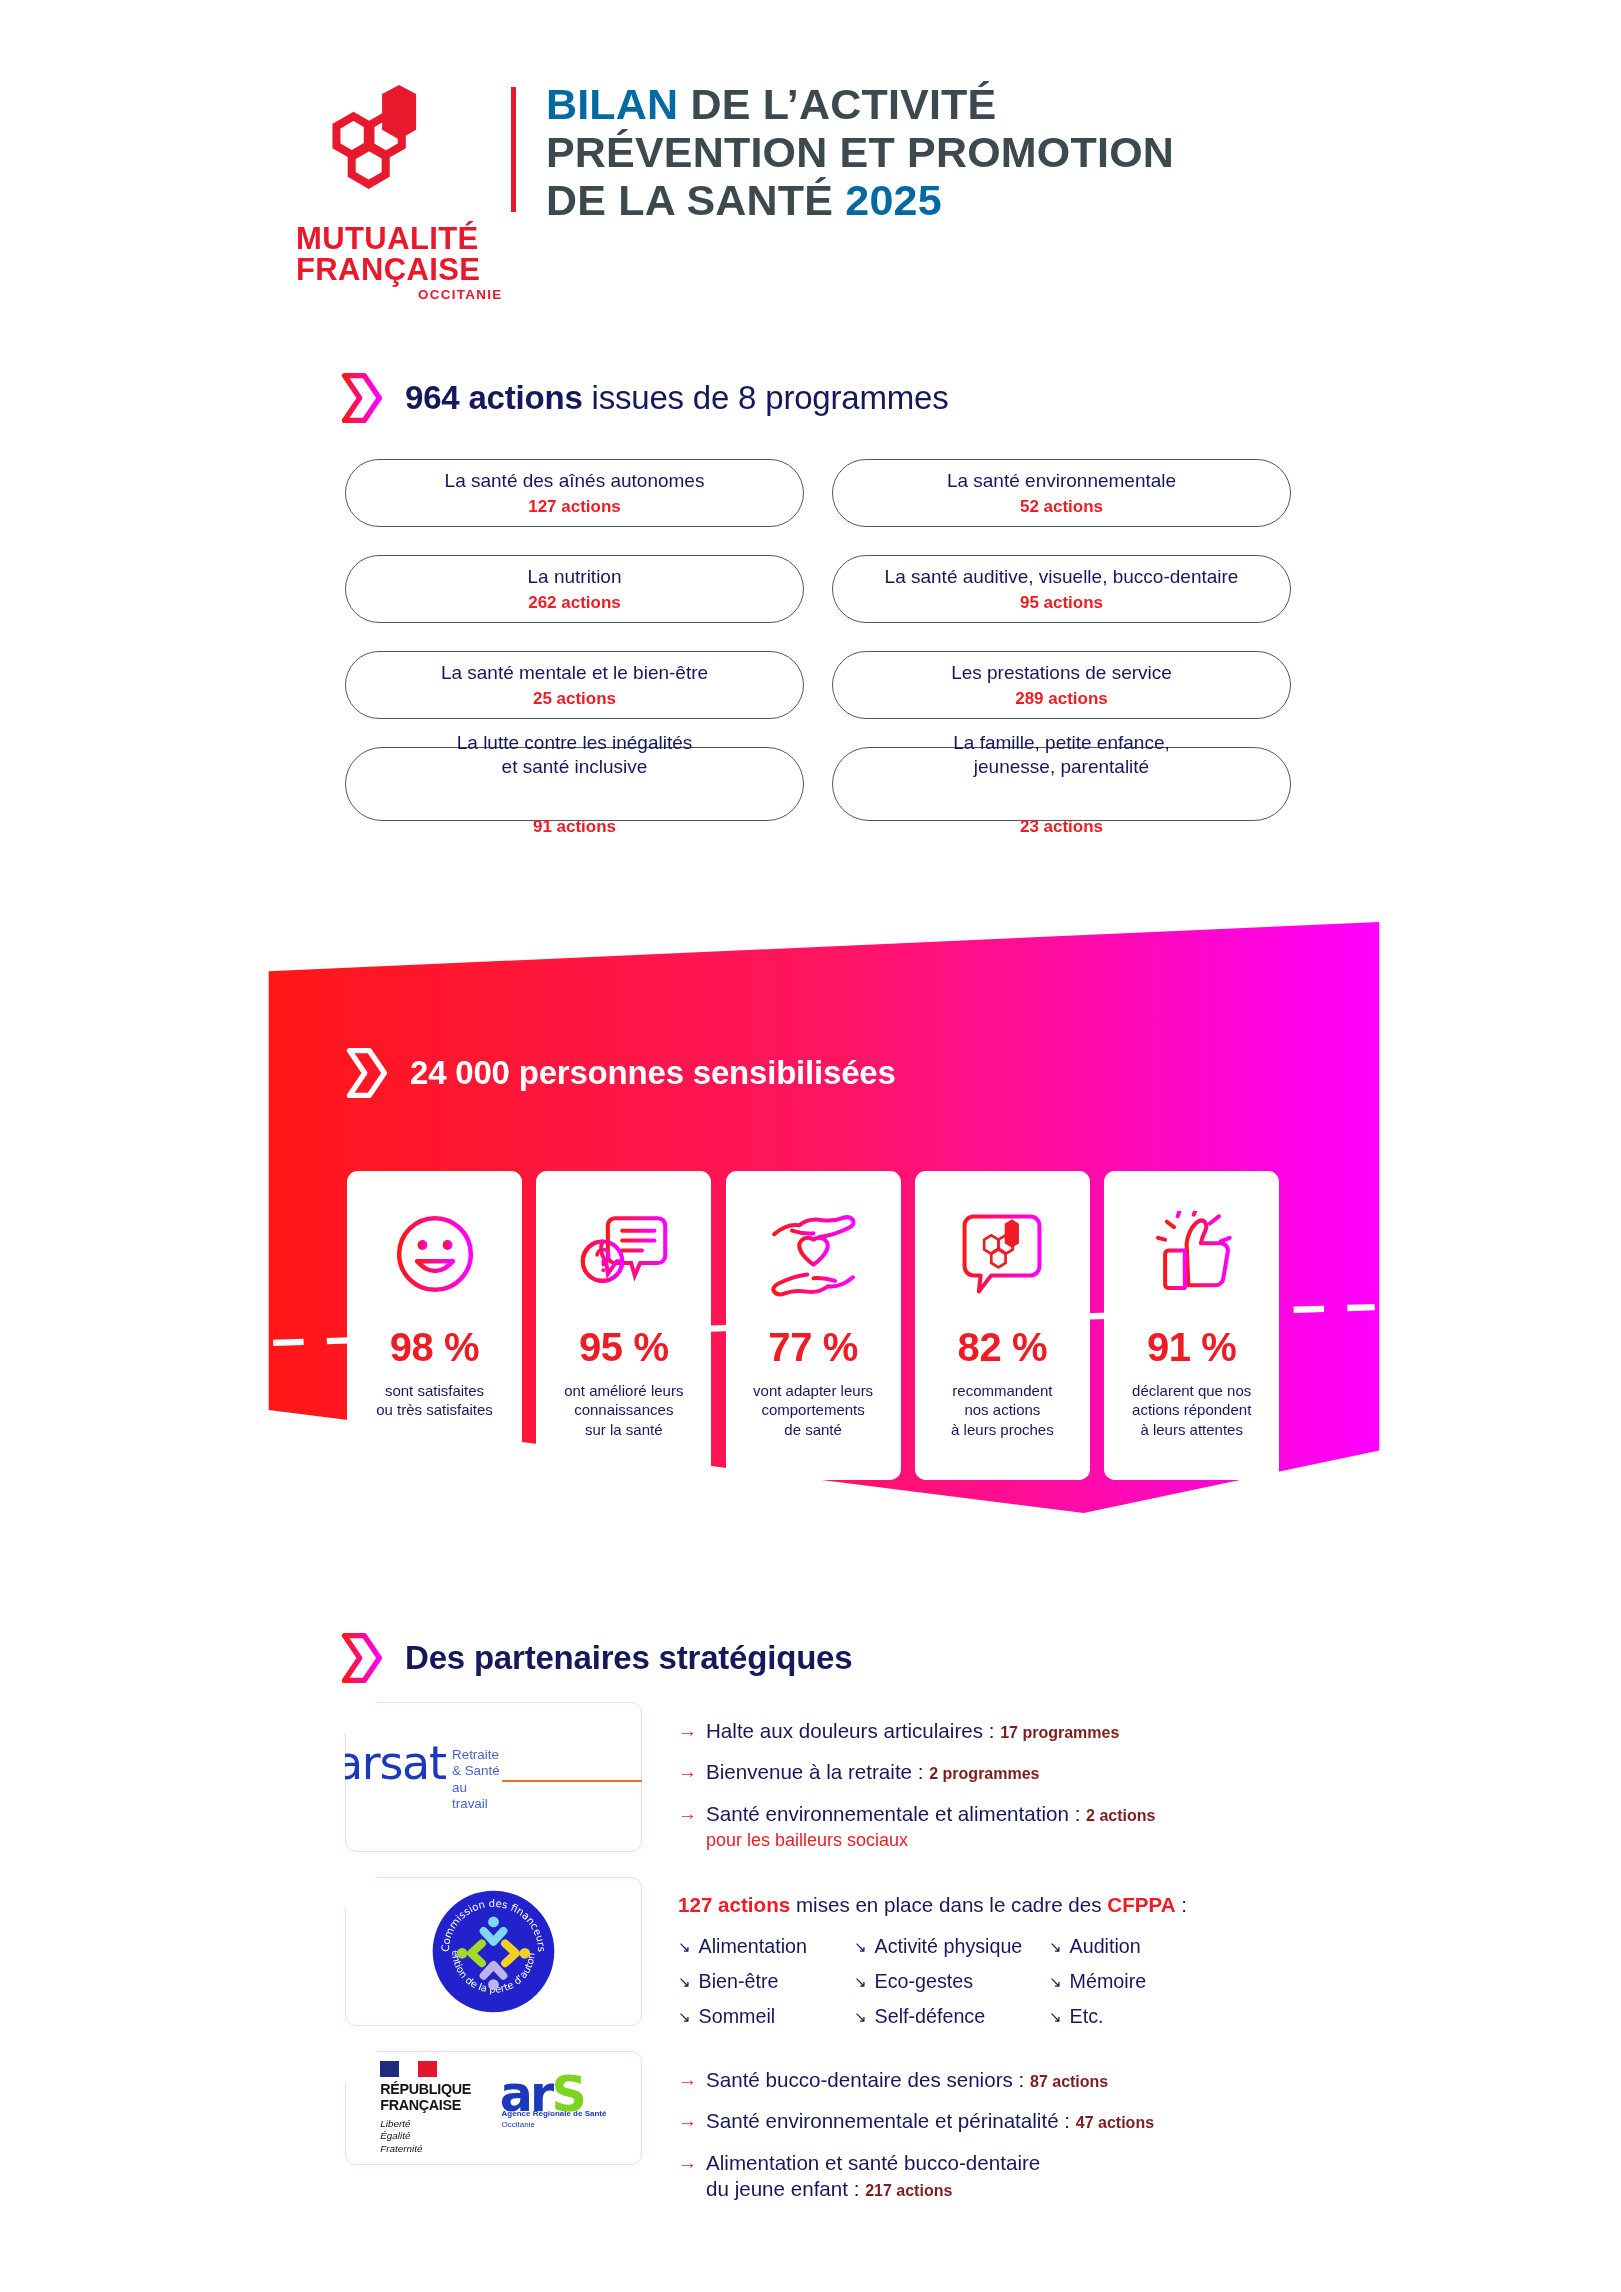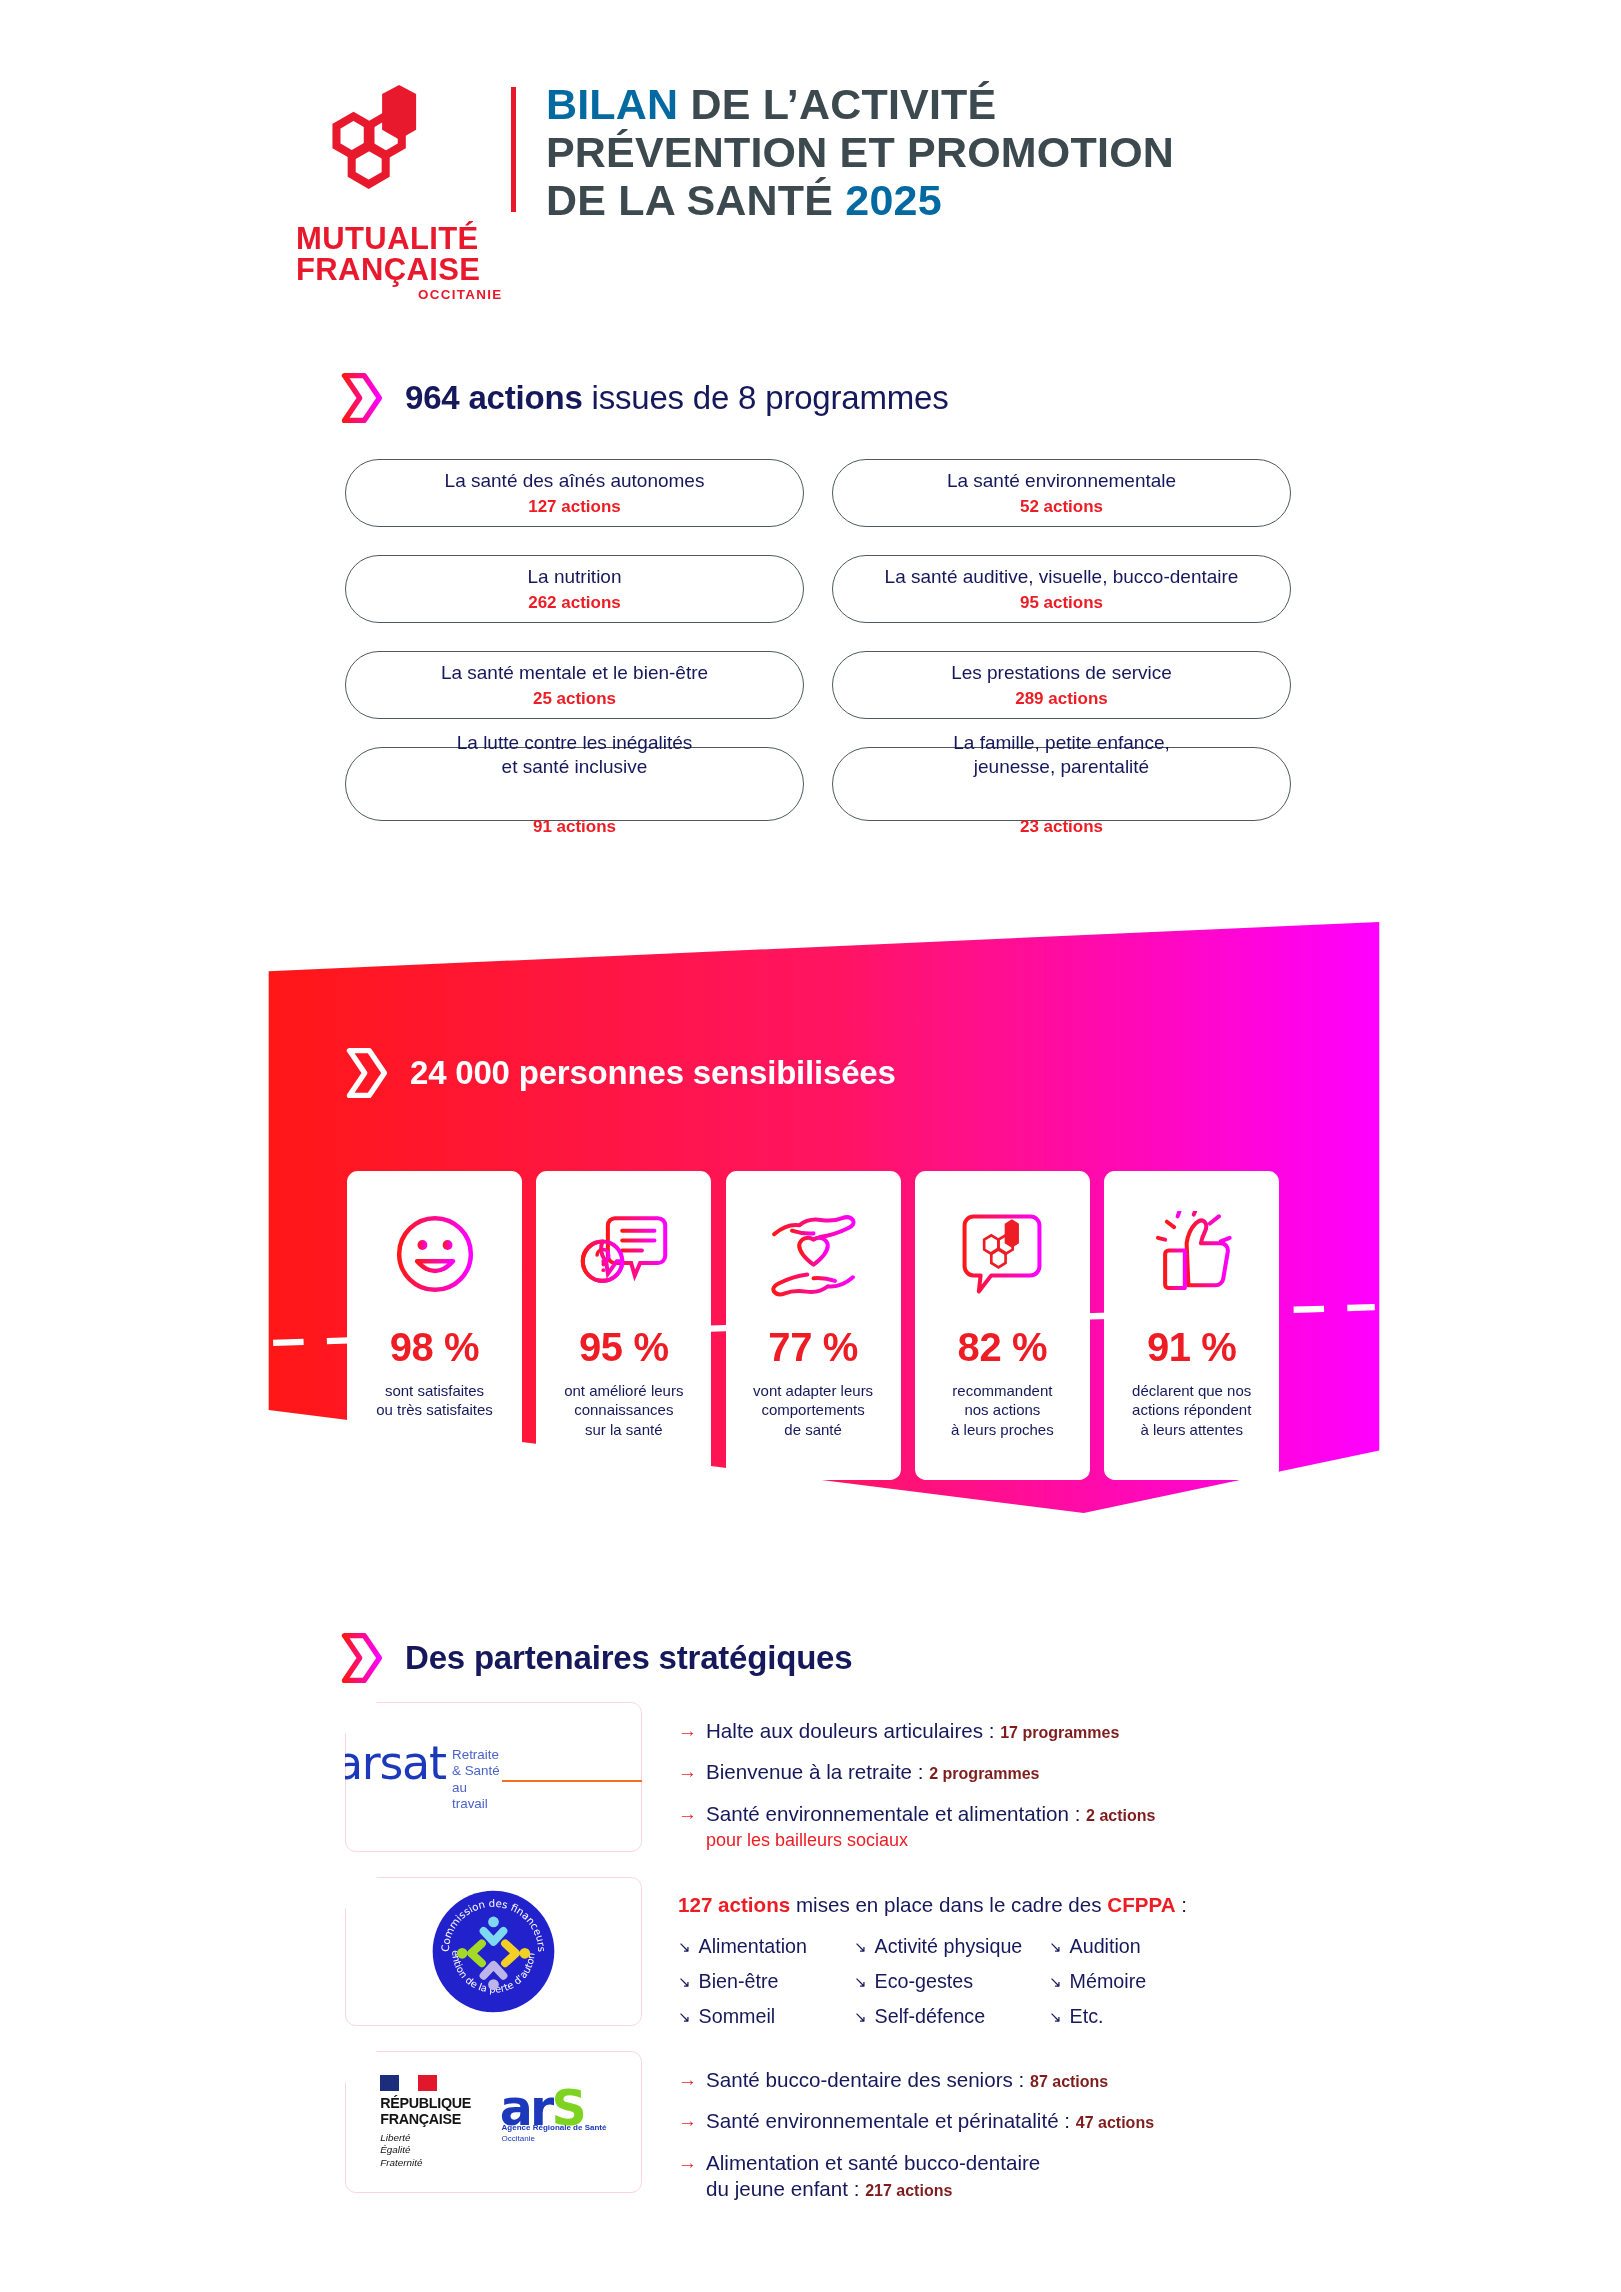--- a/index.html
+++ b/index.html
@@ -63,21 +63,21 @@
   .partner-row { position: absolute; display: flex; align-items: flex-start; }
   #partner-0 { left: 345px; top: 1702px; }
   #partner-1 { left: 345px; top: 1877px; }
   #partner-2 { left: 345px; top: 2051px; }
 
   .partner-logo { width: 297px; height: 150px; background: #fff;
                   border: 1.8px solid #fbd4e3; border-radius: 10.7px;
                   clip-path: polygon(32px 0, 100% 0, 100% 100%, 0 100%, 0 32px);
                   display: flex; align-items: center; justify-content: center; }
   #partner-1 .partner-logo { height: 149px; }
-  #partner-2 .partner-logo { height: 142px; }
+  #partner-2 .partner-logo { height: 114px; }
 
   .partner-body { margin-left: 36px; padding-top: 16px; }
   .p-item { display: flex; font-size: 20.6px; color: #16185c; line-height: 1.28; margin-bottom: 15px; }
   .p-arrow { color: #ee1c24; margin-right: 9px; font-size: 19px; line-height: 1.34; }
   .p-num { color: #7f1d1d; font-weight: 700; font-size: 16px; }
   .p-sub { color: #ee1c24; font-size: 18px; display: block; margin-top: 1.8px; }
 
   .cfppa-title { font-size: 20.6px; color: #16185c; margin-bottom: 18px; }
   .cfppa-title b { color: #ee1c24; font-weight: 700; }
   .cfppa-grid { display: grid; grid-template-columns: 176px 195px auto; row-gap: 11.6px; }

